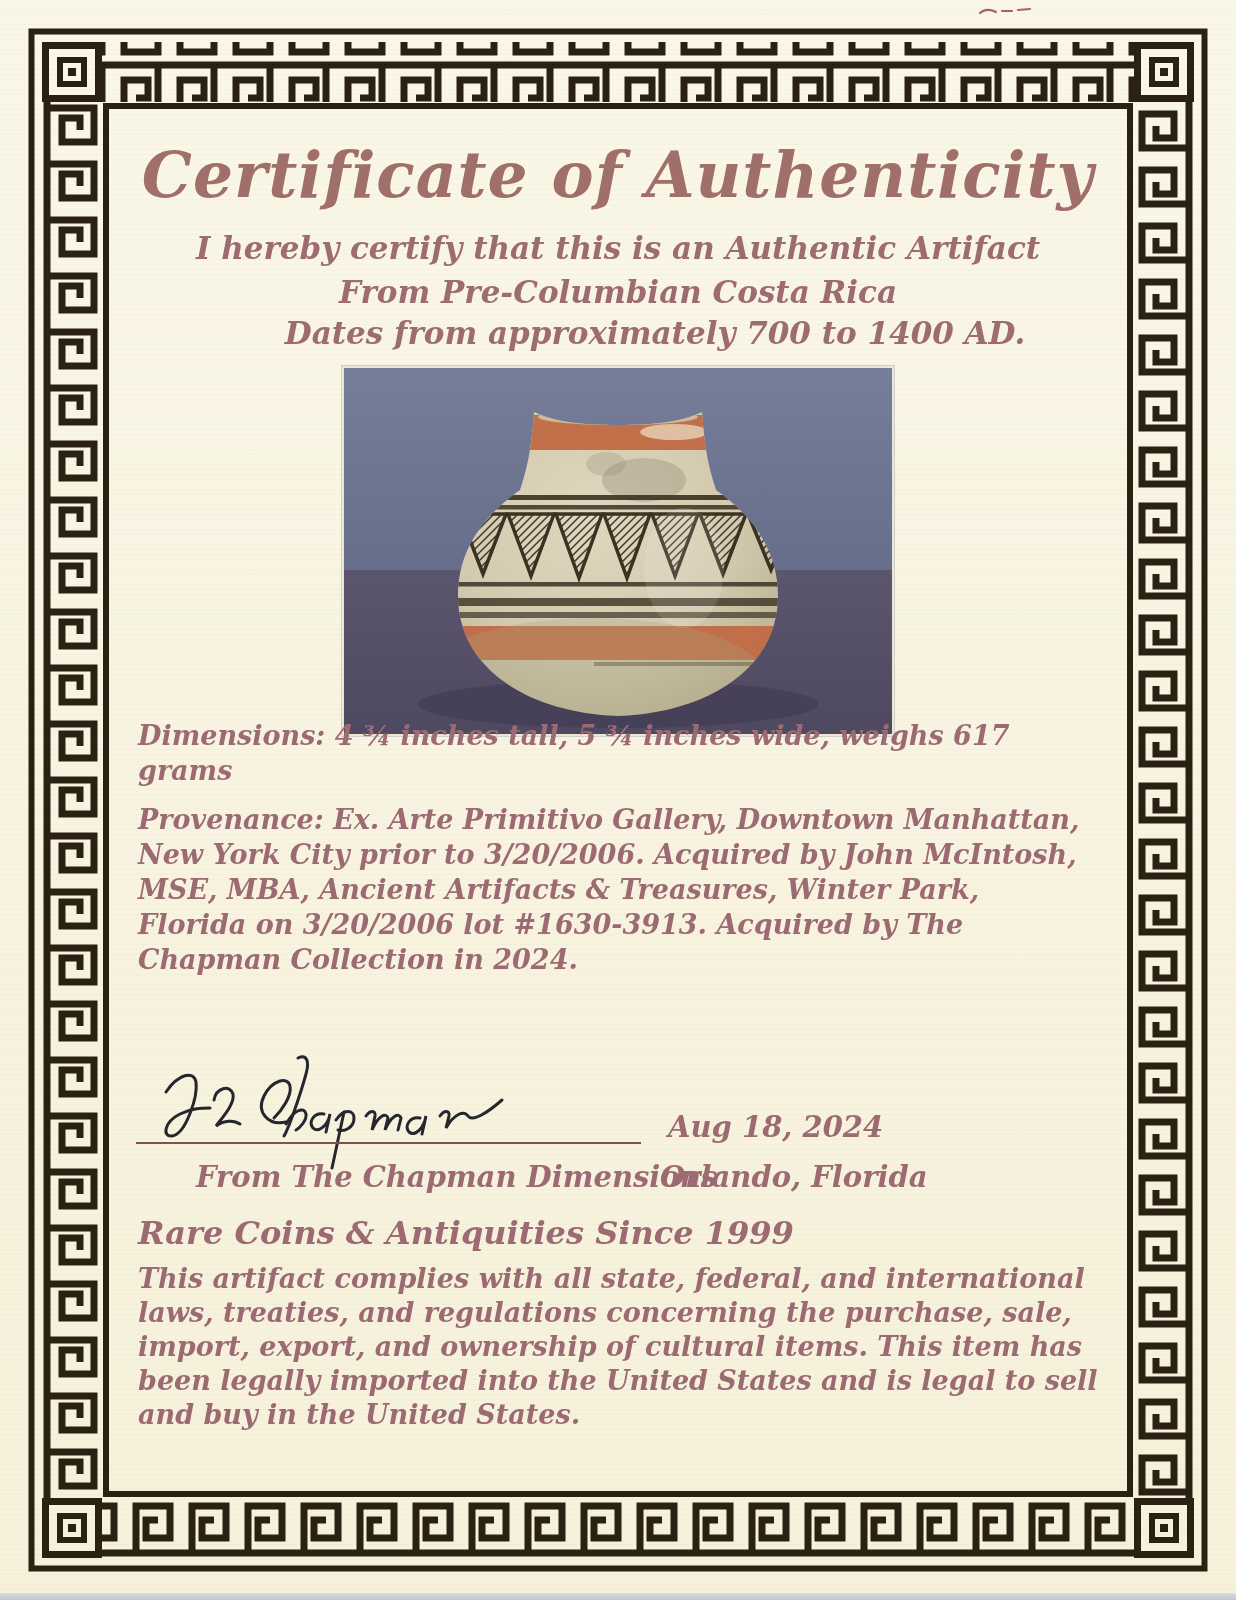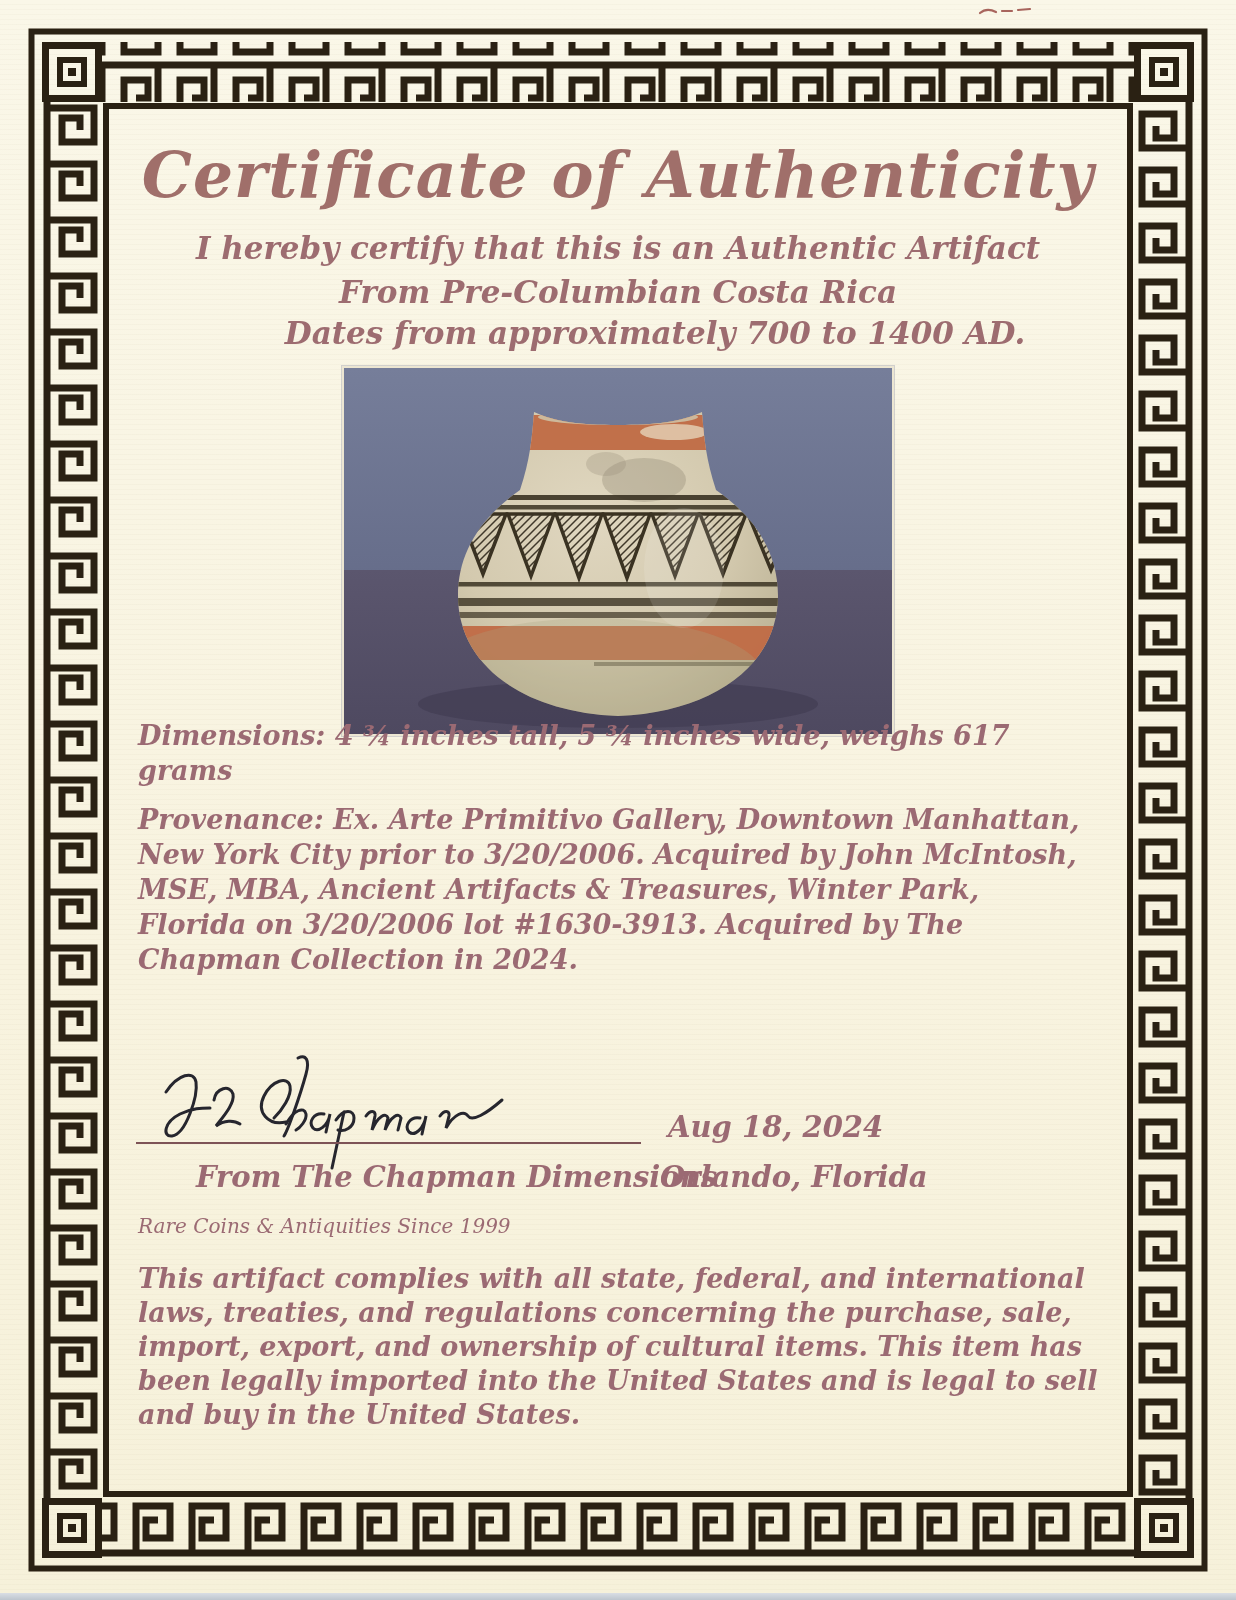--- a/index.html
+++ b/index.html
@@ -41,21 +41,21 @@
   }
   .para b, .label{font-weight:700;}
   .dims{top:718px;}
   .prov{top:802px;font-style:italic;}
   .cond{top:954px;}
   .sig-svg{left:136px;top:1052px;}
   .sig-line{left:136px;top:1142px;width:505px;height:2px;background:#7d5356;}
   .sig-date{left:660px;top:1110px;font-size:29px;font-weight:700;font-style:italic;white-space:nowrap;margin-left:8px;}
   .sig-from{left:196px;top:1160px;font-size:29px;font-weight:700;font-style:italic;white-space:nowrap;}
   .sig-loc{left:660px;top:1160px;font-size:29px;font-weight:700;font-style:italic;white-space:nowrap;}
-  .tagline{left:138px;top:1214px;font-size:20px;font-weight:400;font-style:italic;white-space:nowrap;}
+  .tagline{left:138px;top:1214px;font-size:32px;font-weight:700;font-style:italic;white-space:nowrap;}
   .legal{top:1262px;line-height:34px;width:966px;}
   .pen-mark{left:978px;top:3px;}
   .scan-edge{left:0;bottom:0;width:100%;height:7px;background:linear-gradient(180deg,#d9dee4,#bdc5ce);}
 </style>
 </head>
 <body>
 
 <div class="page">
 
   <svg class="abs border-svg" width="1236" height="1600" viewBox="0 0 1236 1600" aria-hidden="true">

